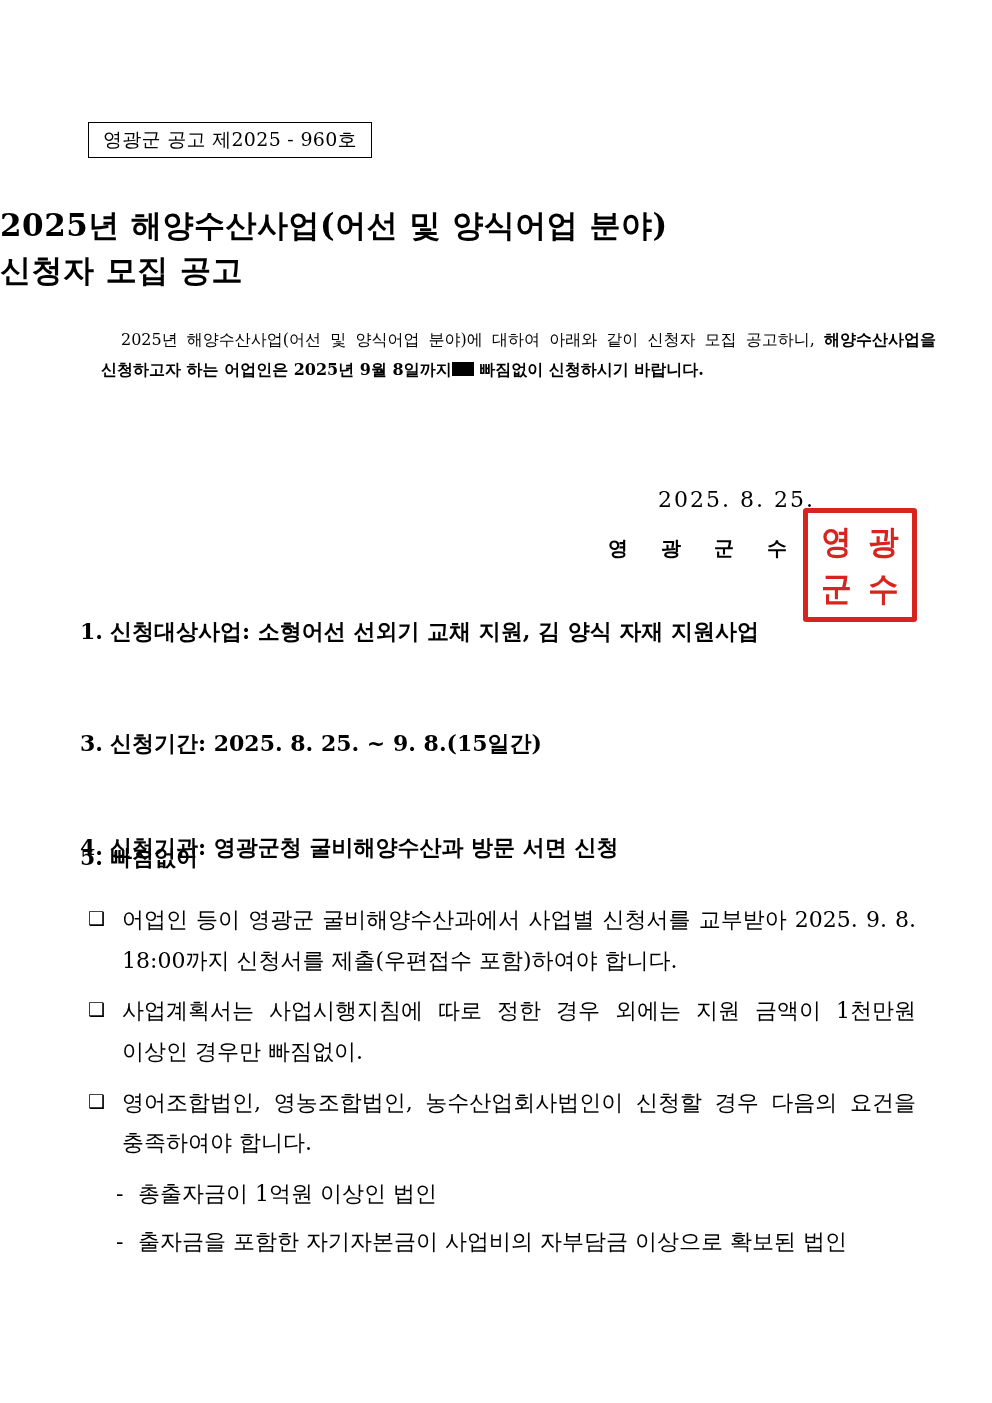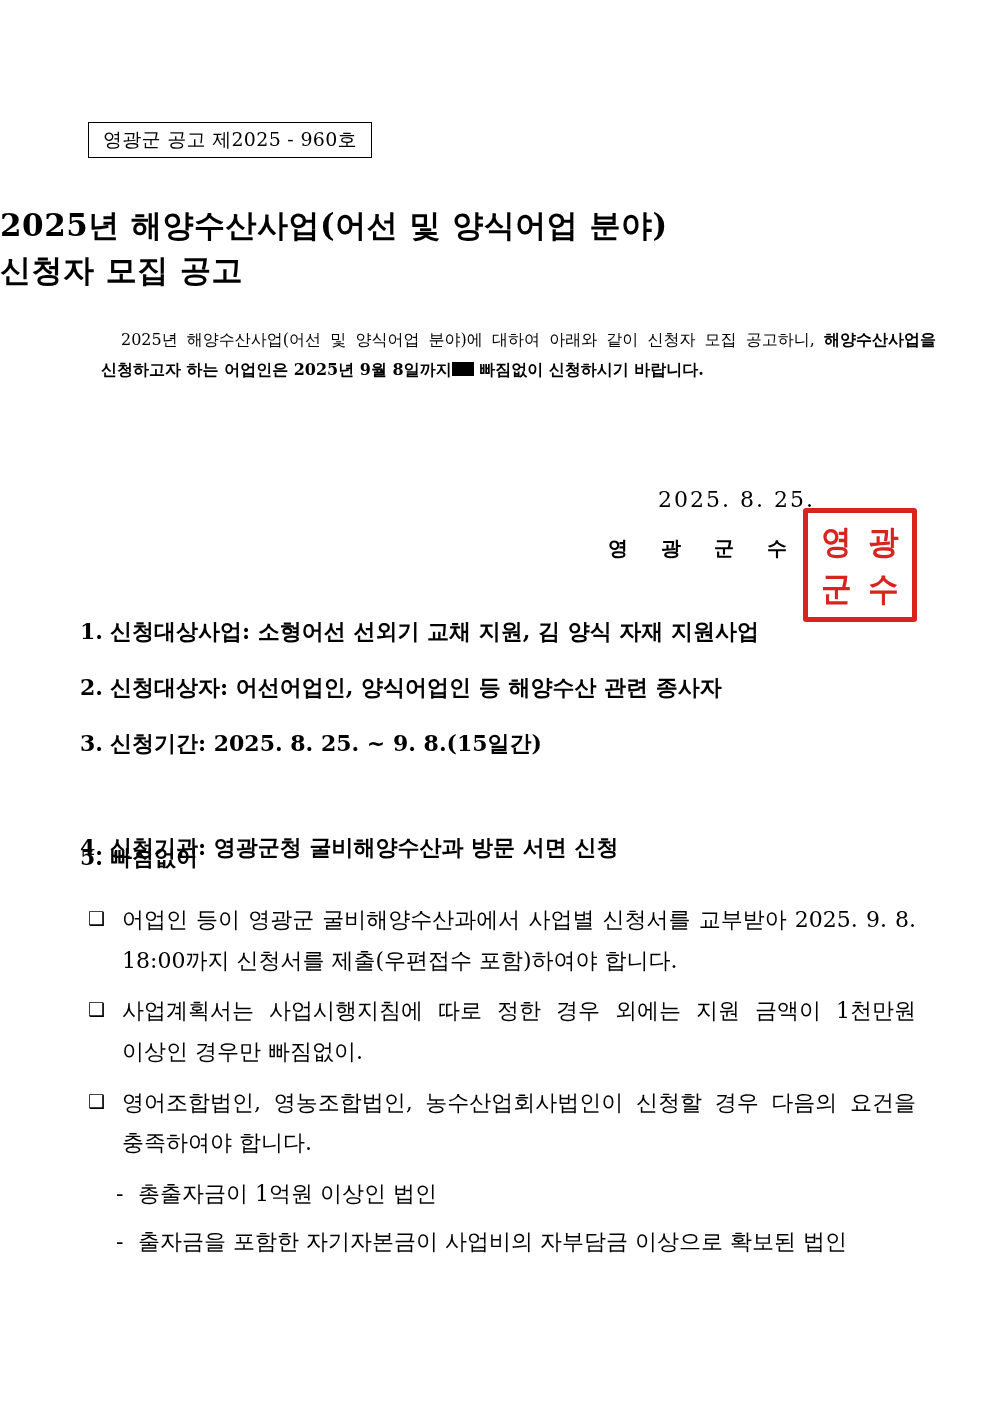--- a/index.html
+++ b/index.html
@@ -225,24 +225,20 @@
       <span class="seal-ch">군</span>
       <span class="seal-ch">수</span>
     </div>
   </div>
 
   <div class="item item-1">
     <span class="num">1.</span>
     <span class="label">신청대상사업</span><span class="label">: </span><span class="value">소형어선 선외기 교채 지원, 김 양식 자재 지원사업</span>
   </div>
 
-  <div class="item item-2">
-    <span class="num">2.</span>
-    <span class="label">신청대상자</span><span class="label">: </span><span class="value">어선어업인, 양식어업인 등 해양수산 관련 종사자</span>
-  </div>
 
   <div class="item item-3">
     <span class="num">3.</span>
     <span class="label">신청기간</span><span class="label">: </span><span class="value">2025. 8. 25.  ~  9. 8.(15일간)</span>
   </div>
 
   <div class="item item-4">
     <span class="num">4.</span>
     <span class="label">신청기관</span><span class="label">: </span><span class="value">영광군청 굴비해양수산과 방문 서면 신청</span>
   </div>

